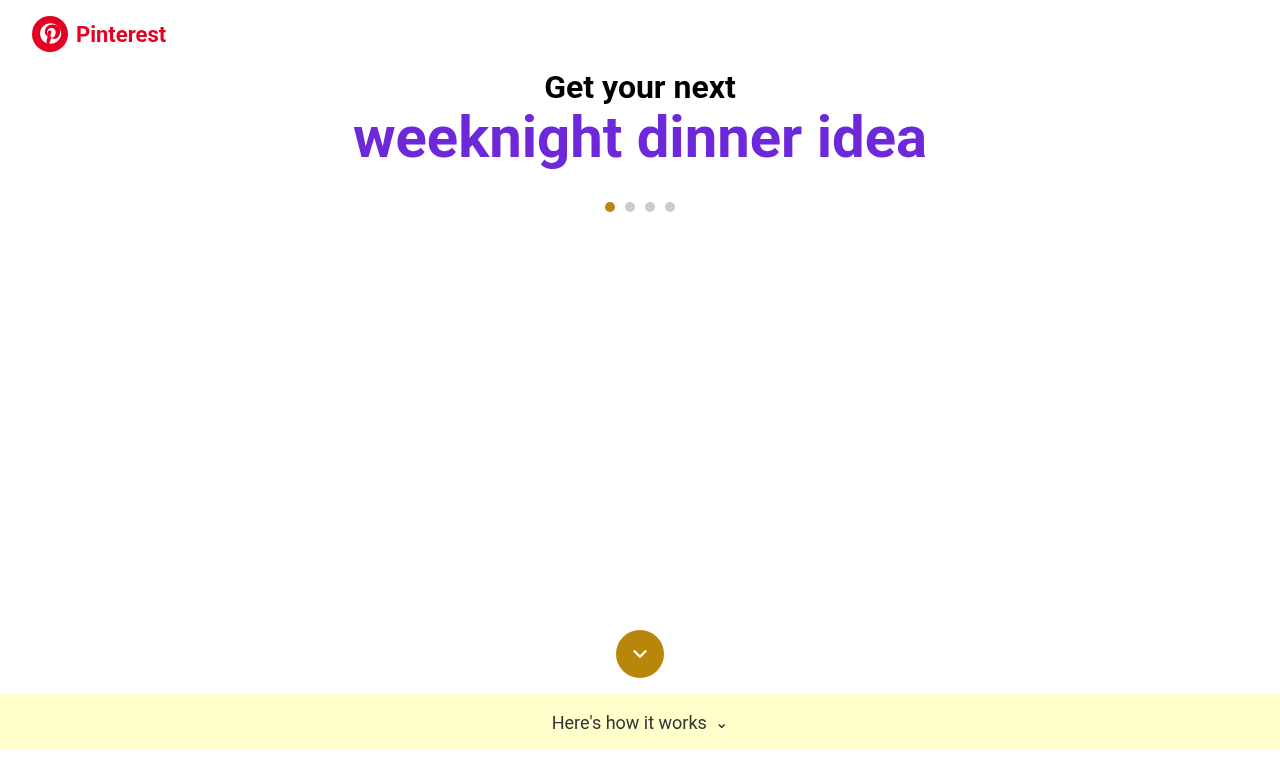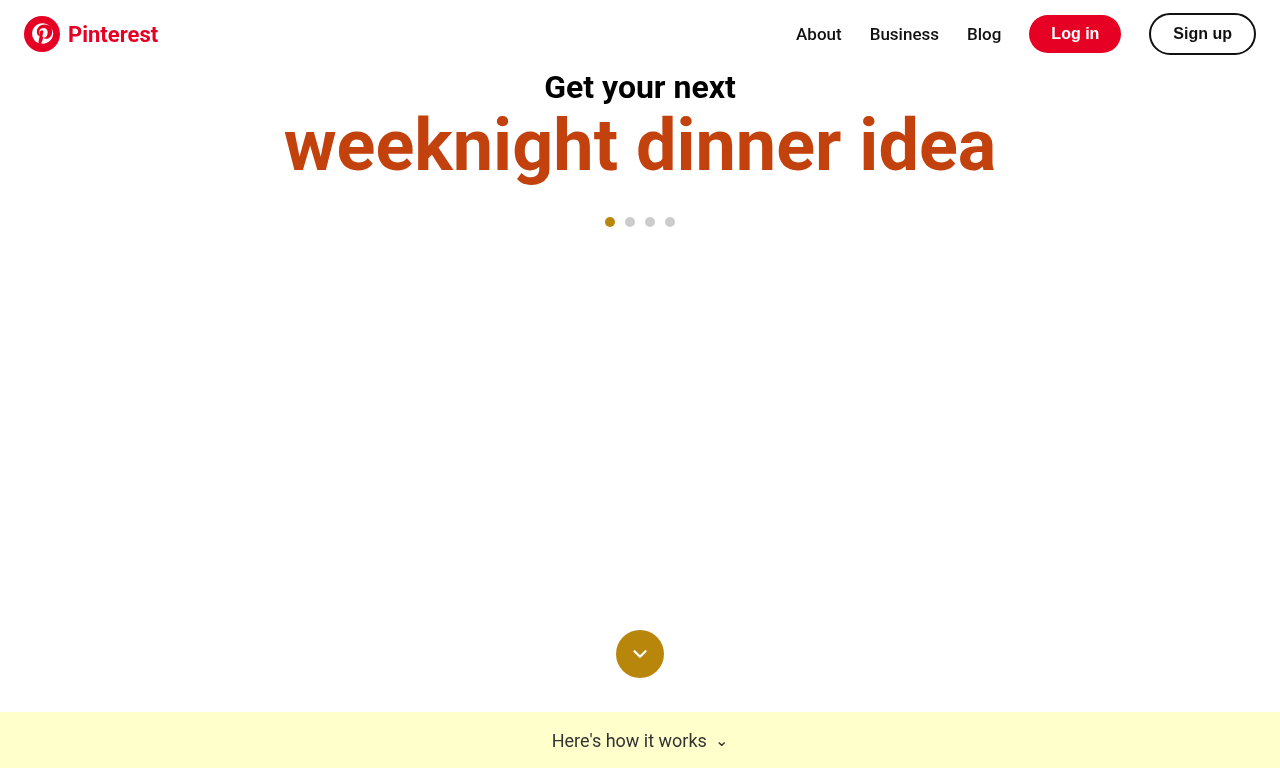--- a/index.html
+++ b/index.html
@@ -21,21 +21,21 @@
     .navbar {
       position: fixed;
       top: 0;
       left: 0;
       right: 0;
       height: 68px;
       background: #ffffff;
       display: flex;
       align-items: center;
       justify-content: space-between;
-      padding: 0 24px;
+      padding: 0 32px;
       z-index: 100;
     }
 
     .navbar-logo {
       display: flex;
       align-items: center;
       gap: 8px;
       text-decoration: none;
       cursor: pointer;
     }
@@ -92,23 +92,23 @@
       display: flex;
       flex-direction: column;
       align-items: center;
       justify-content: flex-start;
       height: 100vh;
       text-align: center;
       padding-top: 68px;
     }
 
     .hero-heading-accent {
-      font-size: 72px;
+      font-size: 58px;
       font-weight: 700;
-      color: #c2410c;
+      color: #6d28d9;
       line-height: 1.1;
     }
 
     
     .carousel-dots {
       display: flex;
       align-items: center;
       gap: 10px;
       margin-top: 32px;
     }
@@ -148,21 +148,21 @@
       fill: none;
       stroke: #ffffff;
       stroke-width: 2.5;
       stroke-linecap: round;
       stroke-linejoin: round;
     }
 
     
     .bottom-bar {
       position: fixed;
-      bottom: 0;
+      bottom: 18px;
       left: 0;
       right: 0;
       height: 56px;
       background: #ffffcc;
       display: flex;
       align-items: center;
       justify-content: center;
       cursor: pointer;
     }
 
@@ -185,27 +185,20 @@
 <nav class="navbar">
   <a class="navbar-logo">
 
     <svg class="pinterest-icon" viewBox="0 0 40 40" xmlns="http://www.w3.org/2000/svg">
       <circle cx="20" cy="20" r="20" fill="#e60023"></circle>
       <path d="M20.5 8C14.1 8 9 13.1 9 19.5c0 4.9 3 9.1 7.3 10.9-.1-0.9-.2-2.4.1-3.4.2-.9 1.5-6.2 1.5-6.2s-.4-.8-.4-1.9c0-1.8 1.1-3.2 2.4-3.2 1.1 0 1.7.8 1.7 1.8 0 1.1-.7 2.7-1.1 4.2-.3 1.3.6 2.4 1.9 2.4 2.3 0 3.9-2.9 3.9-6.3 0-2.6-1.8-4.5-4.5-4.5-3.1 0-5 2.4-5 4.8 0 .9.4 1.9.8 2.4.1.1.1.2.1.3-.1.4-.3 1.3-.3 1.5-.1.2-.2.3-.4.2-1.7-.8-2.7-3.2-2.7-5.1 0-4.2 3.1-8 8.8-8 4.6 0 8.2 3.3 8.2 7.7 0 4.6-2.9 8.3-6.9 8.3-1.3 0-2.6-.7-3.1-1.5l-.8 3.2c-.3 1.1-1.1 2.5-1.6 3.3.7.2 1.4.3 2.1.3 6.4 0 11.5-5.1 11.5-11.5C32 13.1 26.9 8 20.5 8z" fill="#ffffff"></path>
     </svg>
     <span class="logo-text">Pinterest</span>
   </a>
 
-  <div class="navbar-right">
-    <a class="nav-link">About</a>
-    <a class="nav-link">Business</a>
-    <a class="nav-link">Blog</a>
-    <button class="btn-login">Log in</button>
-    <button class="btn-signup">Sign up</button>
-  </div>
 </nav>
 
 <main class="hero">
   <h1>Get your next</h1>
   <h1 class="hero-heading-accent">weeknight dinner idea</h1>
 
   <div class="carousel-dots">
     <span class="dot dot-active"></span>
     <span class="dot dot-inactive"></span>
     <span class="dot dot-inactive"></span>

